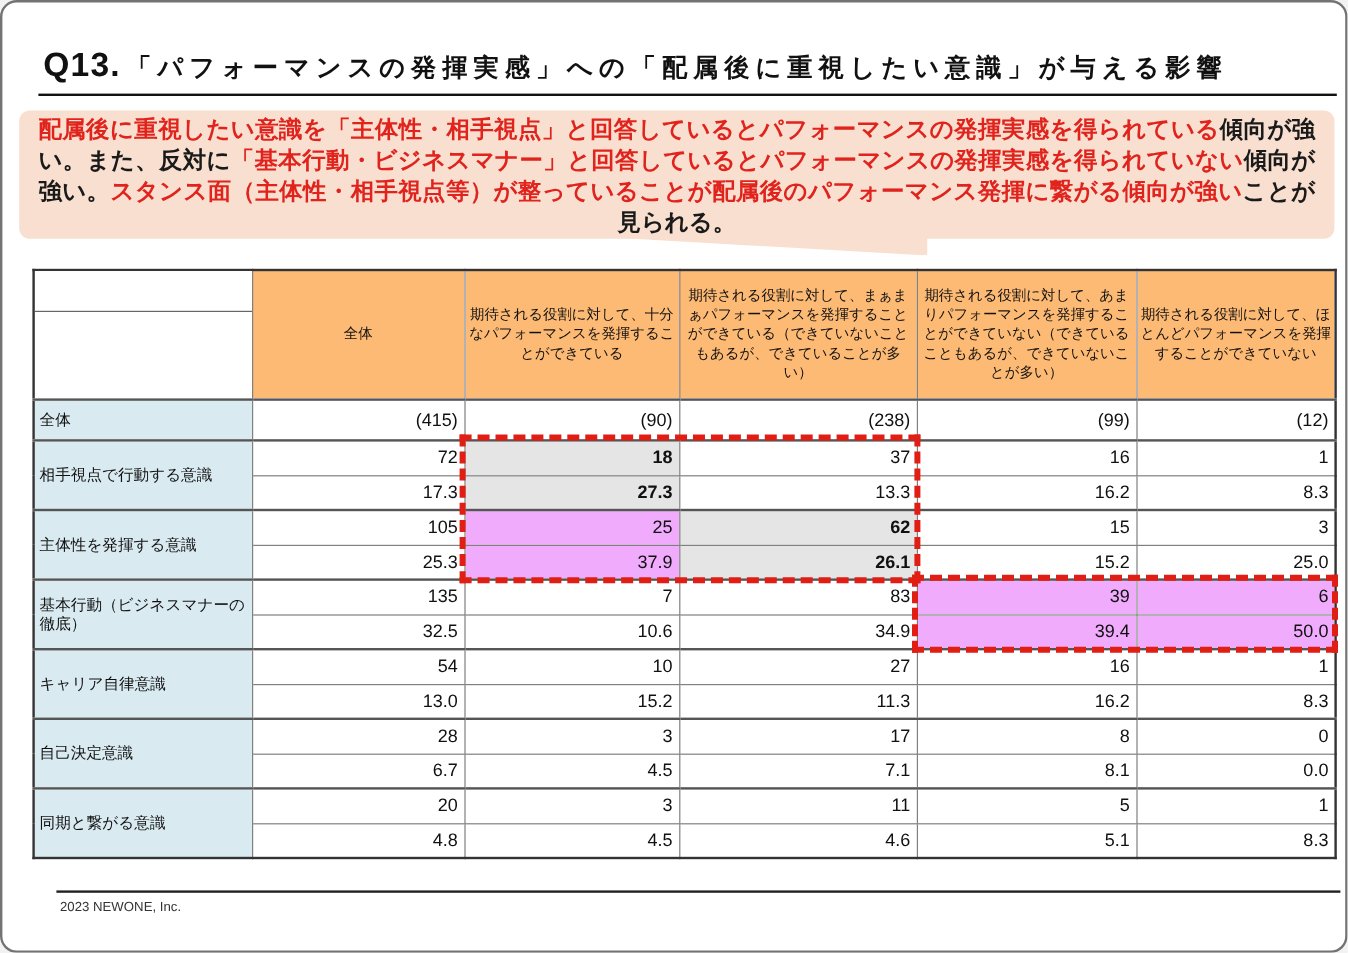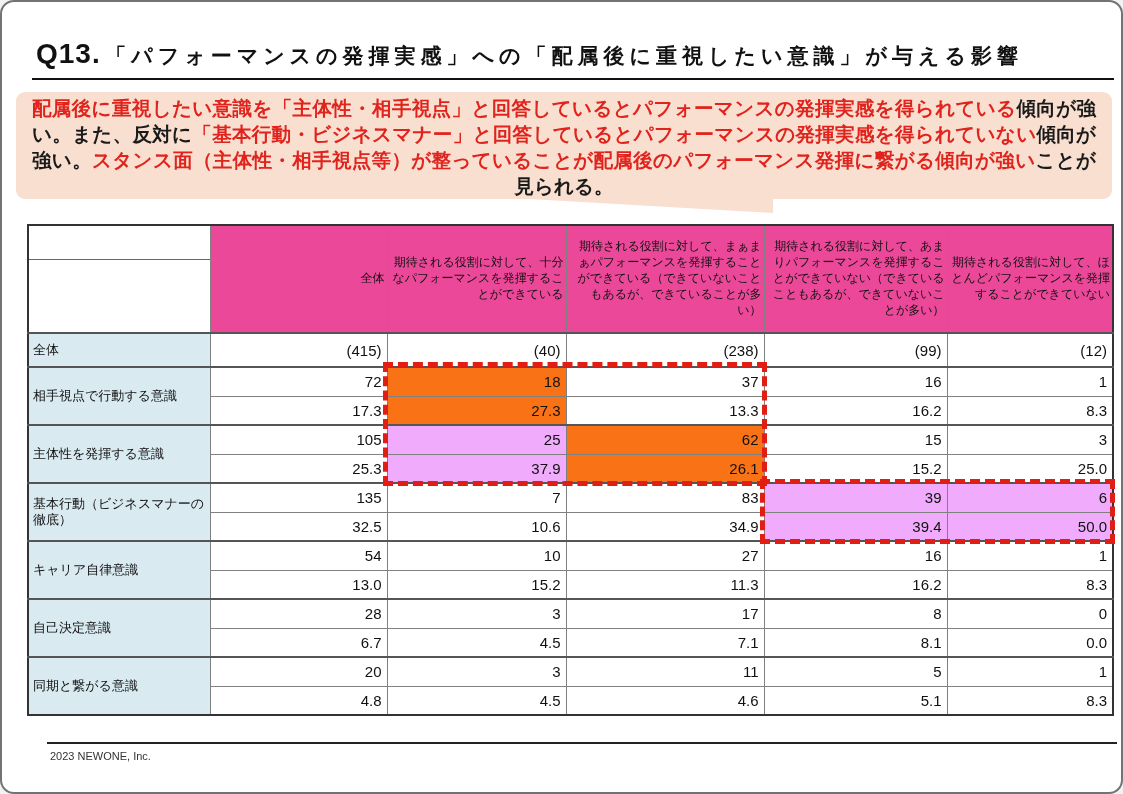--- a/index.html
+++ b/index.html
@@ -30,27 +30,27 @@
   }
   
   .tbl {
     position:absolute; left:25px; top:222px; width:1085px;
     border-collapse:collapse; table-layout:fixed; border:2px solid #333;
   }
   .tbl td { border:1px solid #808080; overflow:hidden; }
   .h-header { height:108px; }
   .h-total  { height:34px; }
   .h-sub    { height:29px; }
-  td.th { background:#ec4899; font-size:12px; text-align:right; vertical-align:middle; line-height:1.32; padding:0 2px; color:#111; }
+  td.th { background:#fdba74; font-size:12px; text-align:center; vertical-align:middle; line-height:1.32; padding:0 2px; color:#111; }
   td.th-blank { background:#ffffff; position:relative; }
   .th-split { position:absolute; left:0; top:33px; width:100%; height:0; border-top:1.5px solid #666; }
   td.lbl { background:#D9EAF1; font-size:13px; text-align:left; vertical-align:middle; padding:2px 4px; line-height:1.25; color:#111; }
   td.num { background:#ffffff; font-size:15px; text-align:right; vertical-align:middle; padding:0 5px 0 0; color:#111; }
   tr.grp td { border-top:2px solid #555; }
-  td.hl-light { background:#f97316; }
+  td.hl-light { background:#e5e5e5;font-weight:bold; }
   td.hl-dark  { background:#f0abfc; }
   
   .frame { position:absolute; border:5px dashed #E01E14; background:transparent; pointer-events:none; }
   .frame-1 { left:381px; top:360px; width:384px; height:124px; }
   .frame-2 { left:758px; top:477px; width:355px; height:65px; }
   
   .footer-line { position:absolute; left:45px; top:740px; width:1070px; height:1.5px; background:#222; }
   .footer-text { position:absolute; left:48px; top:748px; font-size:11px; color:#333; }
 </style>
 </head>
@@ -86,21 +86,21 @@
         <td class="th">全体</td>
         <td class="th">期待される役割に対して、十分なパフォーマンスを発揮することができている</td>
         <td class="th">期待される役割に対して、まぁまぁパフォーマンスを発揮することができている（できていないこともあるが、できていることが多い）</td>
         <td class="th">期待される役割に対して、あまりパフォーマンスを発揮することができていない（できていることもあるが、できていないことが多い）</td>
         <td class="th">期待される役割に対して、ほとんどパフォーマンスを発揮することができていない</td>
       </tr>
 
       <tr class="h-total grp">
         <td class="lbl">全体</td>
         <td class="num">(415)</td>
-        <td class="num">(40)</td>
+        <td class="num">(90)</td>
         <td class="num">(238)</td>
         <td class="num">(99)</td>
         <td class="num">(12)</td>
       </tr>
 
       <tr class="h-sub grp">
         <td class="lbl" rowspan="2">相手視点で行動する意識</td>
         <td class="num">72</td>
         <td class="num hl-light">18</td>
         <td class="num">37</td>

